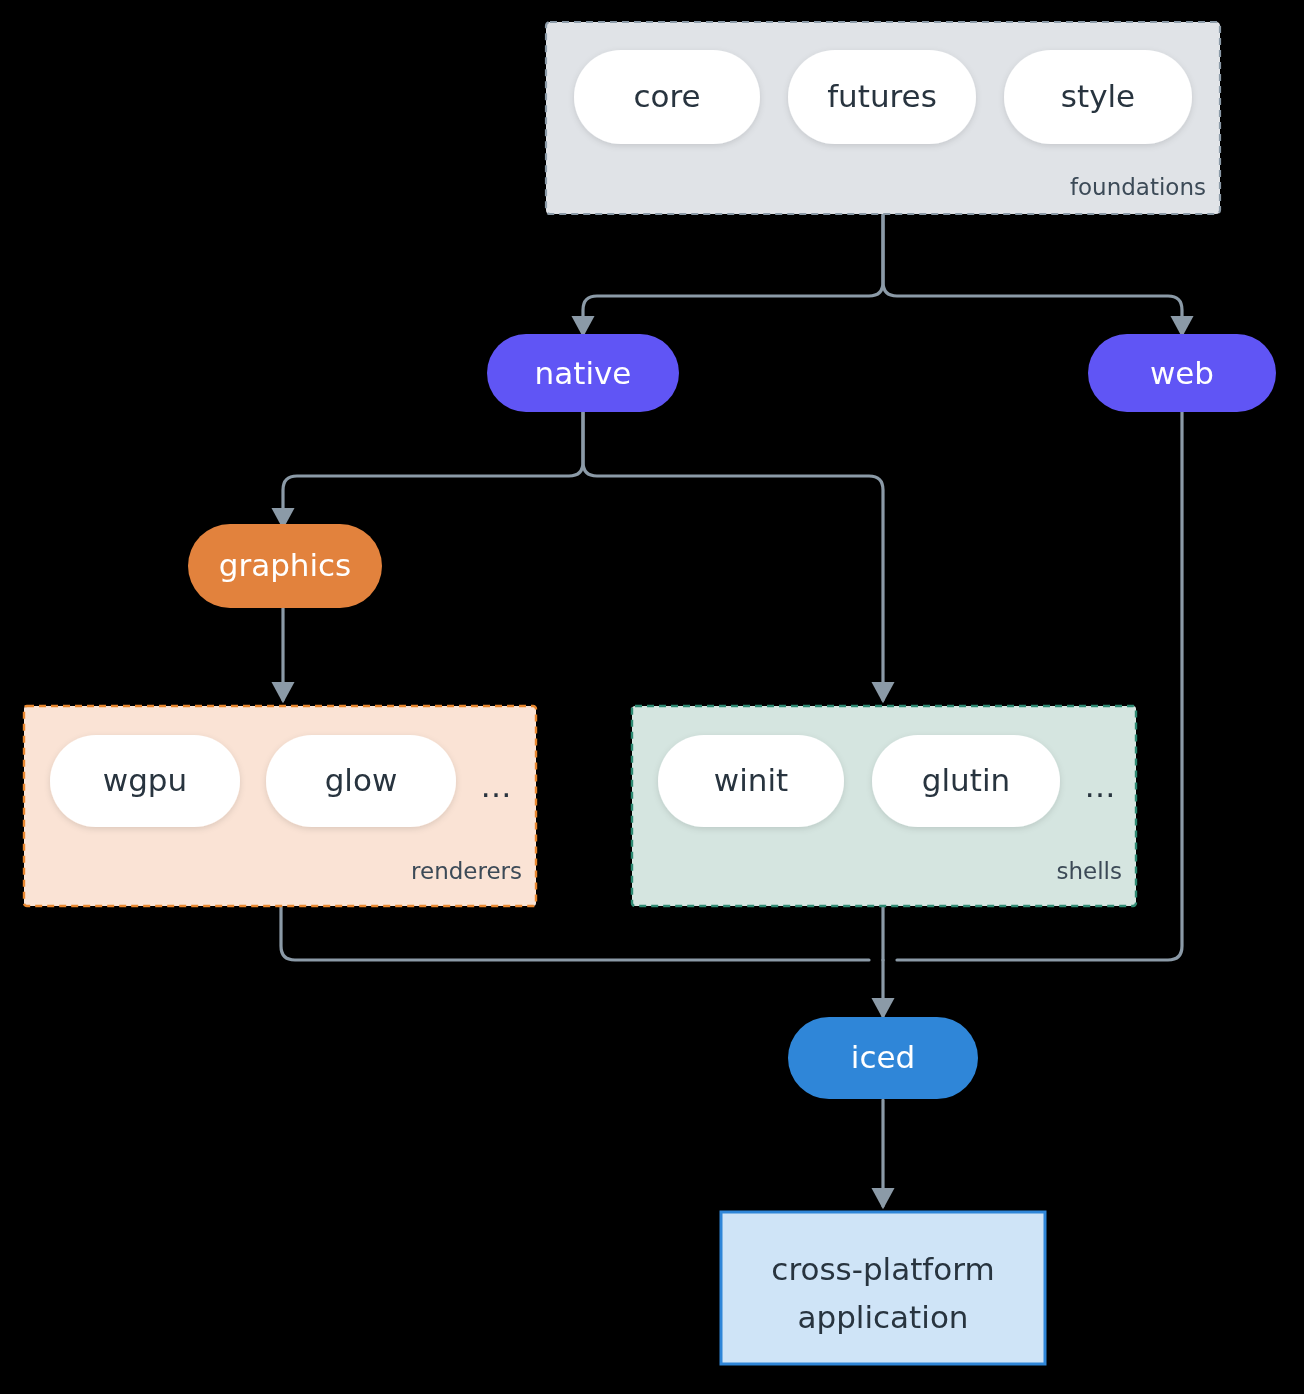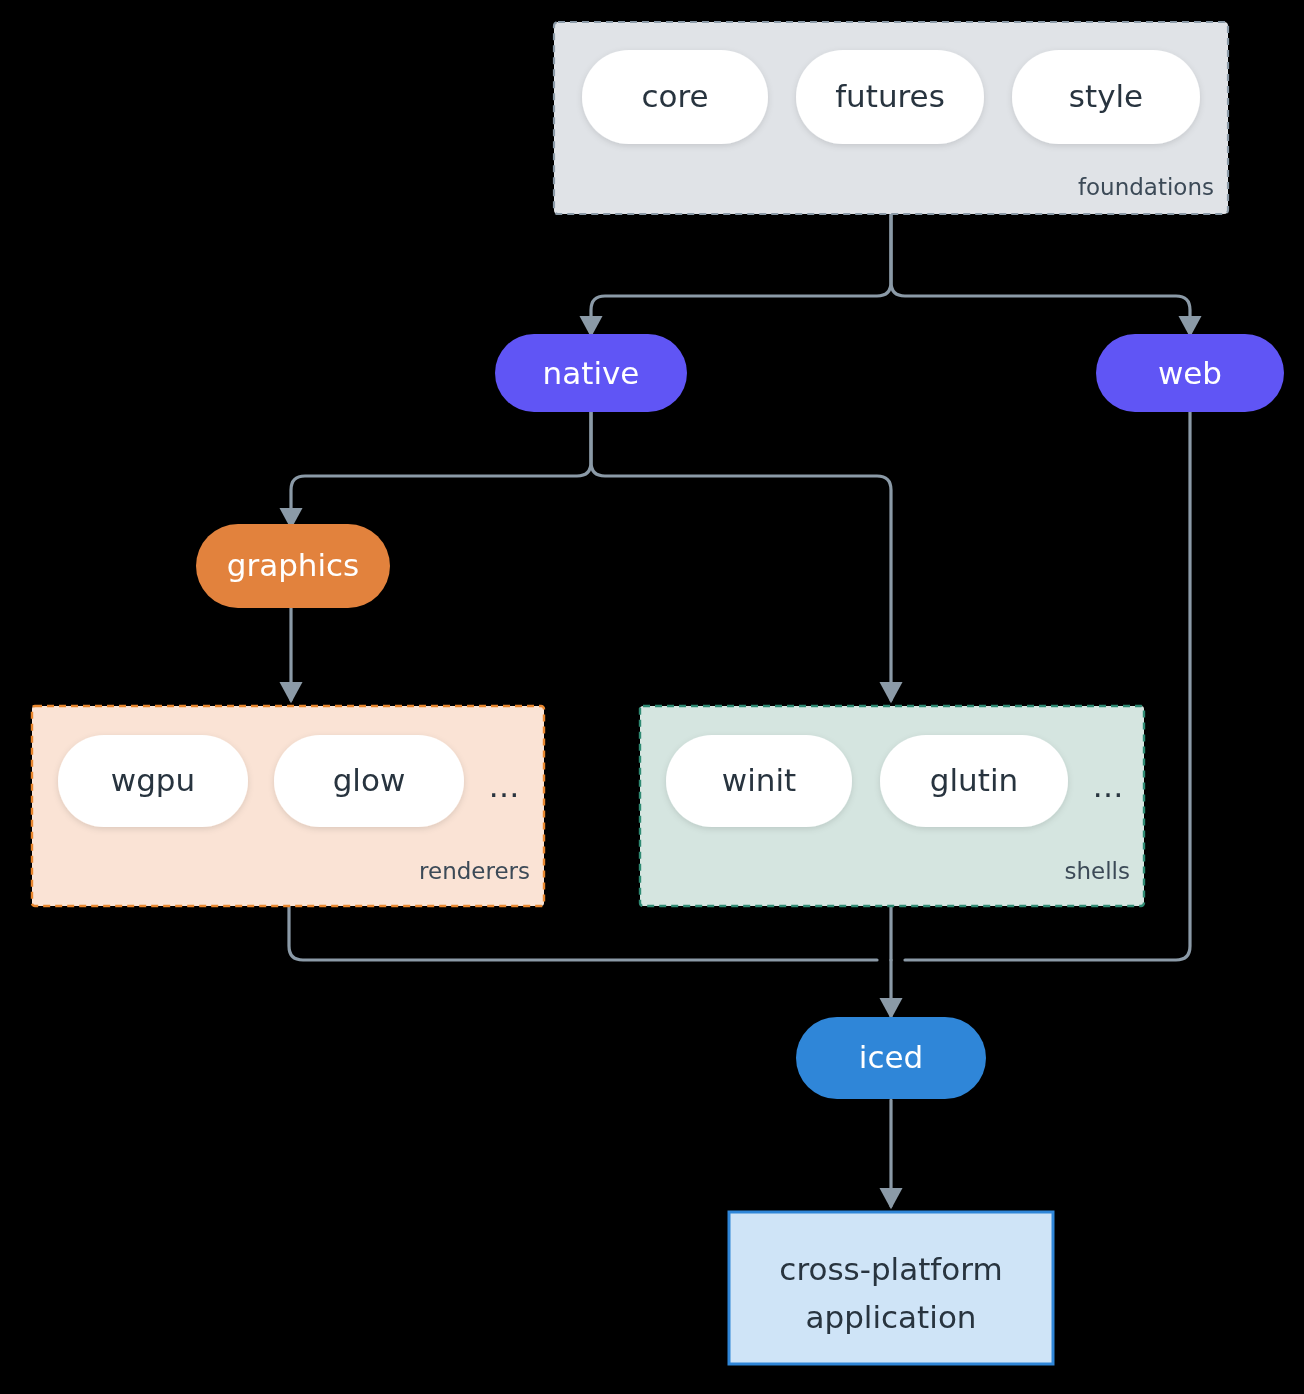--- a/index.html
+++ b/index.html
@@ -11,21 +11,20 @@
     width: 1304px;
     height: 1394px;
     overflow: hidden;
     font-family: "DejaVu Sans", "Liberation Sans", sans-serif;
   }
   #diagram-root {
     position: relative;
     width: 1232px;
     height: 1394px;
     background: #000000;
-    padding-left: 8px;
   }
   svg.diagram {
     display: block;
     width: 1304px;
     height: 1394px;
   }
   .node-label {
     font-family: "DejaVu Sans", "Liberation Sans", sans-serif;
     font-size: 31px;
     text-anchor: middle;

